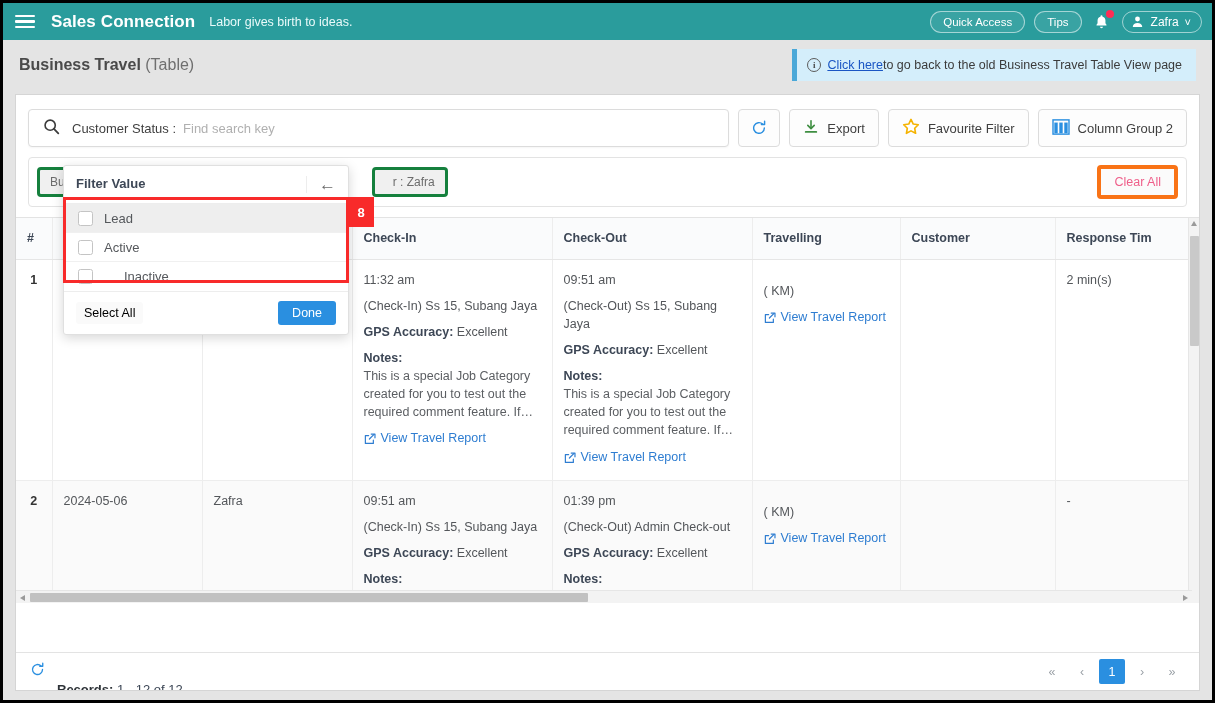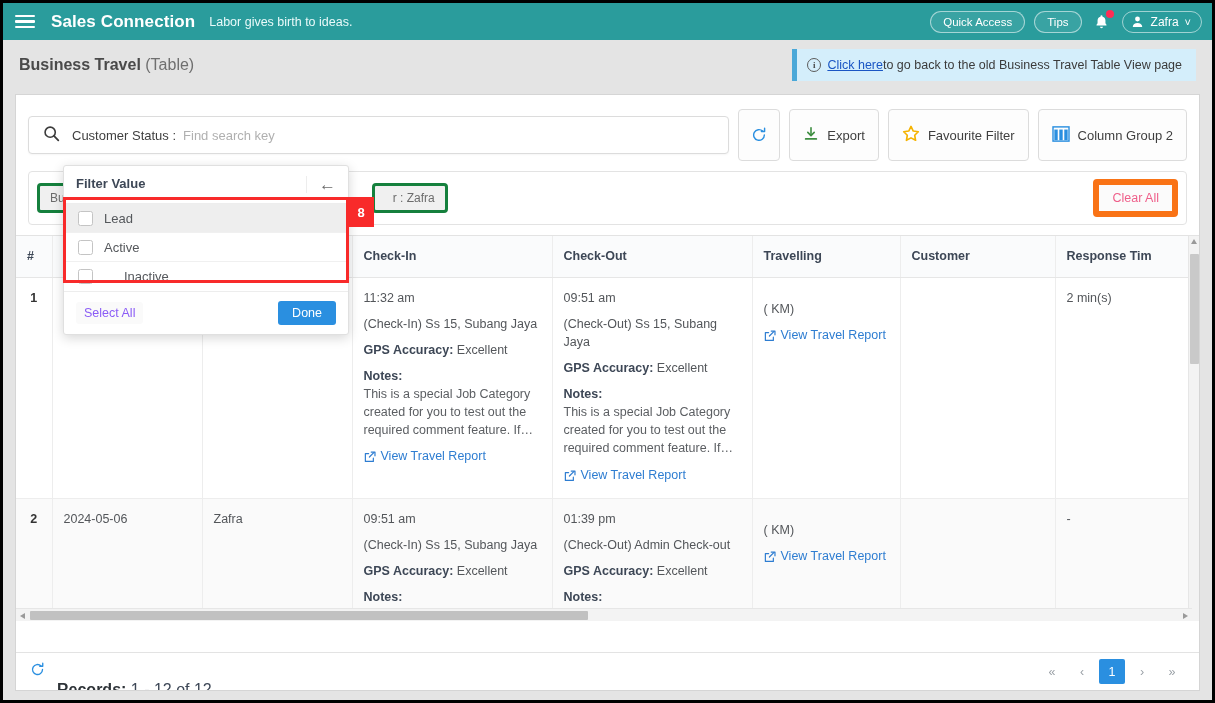--- a/index.html
+++ b/index.html
@@ -118,21 +118,21 @@
   .search-label { font-size: 13px; color: #3f3f3f; margin-left: 12px; }
   .search-input {
     border: none; outline: none; flex: 1;
     font-size: 13px; color: #333; margin-left: 7px;
     font-family: "Liberation Sans", sans-serif;
     background: transparent;
   }
   .search-input::placeholder { color: #b0b0b0; }
 
   .tbtn {
-    height: 52px;
+    height: 38px;
     border: 1px solid #dcdcdc;
     border-radius: 4px;
     background: #fdfdfd;
     display: flex; align-items: center; gap: 8px;
     padding: 0 13px;
     font-size: 13px; color: #3f3f3f;
     cursor: pointer;
     white-space: nowrap;
   }
   .tbtn.icon-only { padding: 0 12px; }
@@ -151,21 +151,21 @@
     background: #f0f0f0;
     border: 3px solid #15803d;
     border-radius: 4px;
     font-size: 12px;
     color: #6c6c6c;
     padding: 5px 10px;
     white-space: nowrap;
   }
   .clear-all {
     margin-left: auto;
-    border: 6px solid #f97316;
+    border: 4px solid #f97316;
     border-radius: 4px;
     background: #fbfbfb;
     color: #ef5f8a;
     font-size: 12.5px;
     padding: 6px 13px;
     cursor: pointer;
   }
 
   
   .tablewrap {
@@ -244,21 +244,21 @@
 
   
   .footer {
     position: absolute; left: 0; right: 0; bottom: 0;
     height: 38px;
     background: #fff;
     border-top: 1px solid #e3e3e3;
     display: flex; align-items: center;
     padding: 0 14px;
   }
-  .records { font-size: 16px; color: #3d4756; margin-left: 12px; margin-top: 36px; }
+  .records { font-size: 13px; color: #3d4756; margin-left: 12px; margin-top: 36px; }
   .records b { color: #2e3338; }
   .pager { margin-left: auto; display: flex; align-items: center; gap: 4px; }
   .pgbtn {
     min-width: 26px; height: 25px;
     display: flex; align-items: center; justify-content: center;
     font-size: 12.5px; color: #9aa0a6; cursor: pointer;
     border-radius: 2px; padding: 0 7px;
   }
   .pgbtn.active { background: #2a8fe0; color: #fff; font-weight: normal; min-width: 26px;}
 
@@ -297,21 +297,21 @@
     border-radius: 2.5px;
     background: #fff;
     flex: none;
   }
   .dd-foot {
     display: flex; align-items: center;
     padding: 9px 12px;
     border-top: 1px solid #ededed;
   }
   .select-all {
-    color: #8b5cf6; font-size: 12.5px; cursor: pointer;
+    color: #000000; font-size: 12.5px; cursor: pointer;
     background: #fafafa; padding: 4px 8px; border-radius: 3px;
   }
   .done-btn {
     margin-left: auto;
     background: #2a8fe0; color: #fff;
     font-size: 12.5px;
     border: none; border-radius: 3px;
     padding: 5px 14px;
     cursor: pointer;
     font-family: "Liberation Sans", sans-serif;

